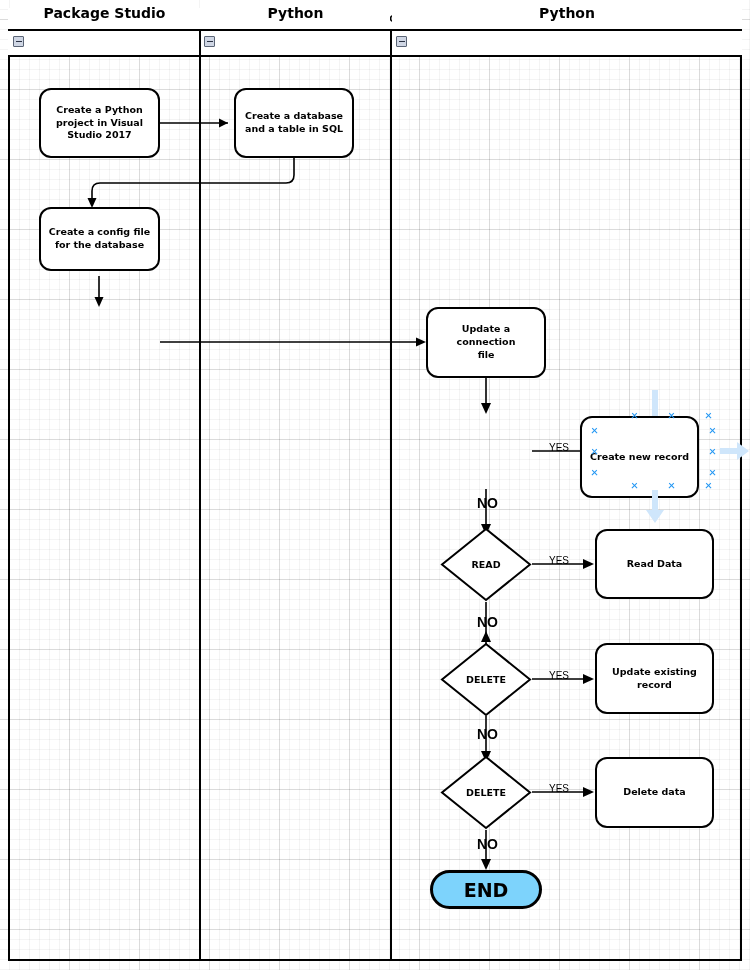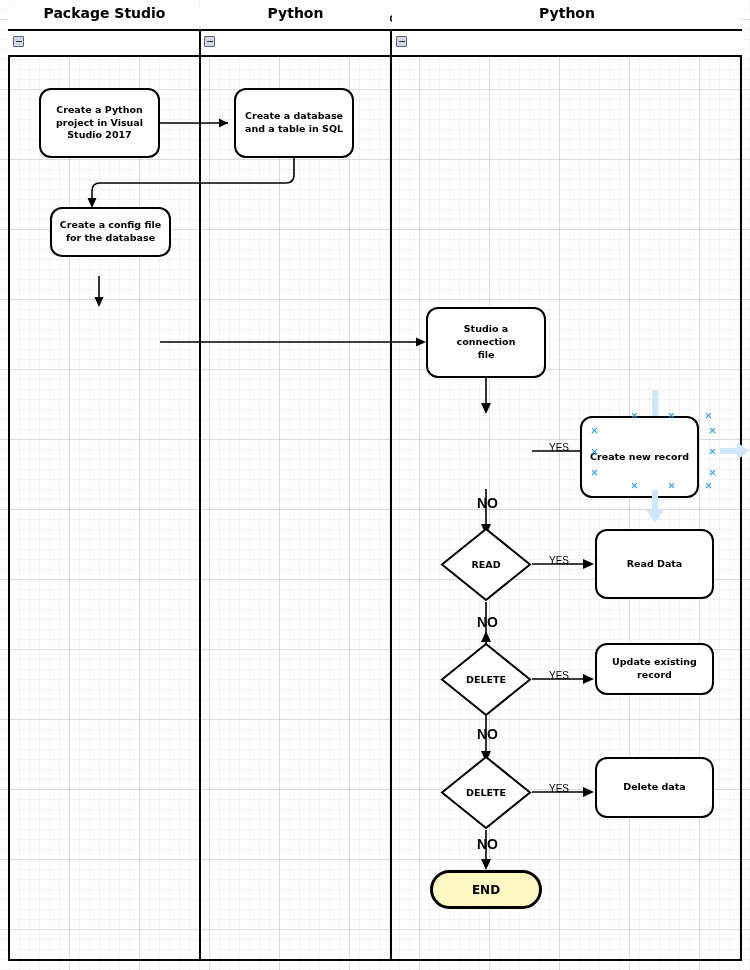--- a/index.html
+++ b/index.html
@@ -56,24 +56,24 @@
 
   
   .node{
     position:absolute;box-sizing:border-box;background:#fff;
     border:2px solid #000;border-radius:12px;
     display:flex;align-items:center;justify-content:center;text-align:center;
     font-size:9.5px;font-weight:bold;line-height:1.35;color:#000;
     padding:2px 6px;white-space:pre-line;z-index:4;
   }
   .terminator{
-    position:absolute;box-sizing:border-box;background:#fef9c3;
+    position:absolute;box-sizing:border-box;background:#7dd3fc;
     border:3px solid #000;border-radius:999px;
     display:flex;align-items:center;justify-content:center;
-    font-size:12px;font-weight:bold;color:#000;z-index:4;
+    font-size:19px;font-weight:bold;color:#000;z-index:4;
   }
   .diamond{position:absolute;z-index:4;}
   .diamond svg{display:block;overflow:visible;}
   .diamond .dlabel{
     position:absolute;left:0;top:0;width:100%;height:100%;
     display:flex;align-items:center;justify-content:center;
     font-size:9.5px;font-weight:bold;color:#000;
   }
 
   
@@ -184,35 +184,35 @@
     <polygon points="486,870 481,859 491,859"></polygon>
   </svg>
 
   <div class="node" style="left:39px;top:88px;width:121px;height:70px;">Create a Python
 project in Visual
 Studio 2017</div>
 
   <div class="node" style="left:234px;top:88px;width:120px;height:70px;">Create a database
 and a table in SQL</div>
 
-  <div class="node" style="left:50px;top:207px;width:121px;height:50px;">Create a config file
+  <div class="node" style="left:39px;top:207px;width:121px;height:64px;">Create a config file
 for the database</div>
 
 
-  <div class="node" style="left:426px;top:307px;width:120px;height:71px;">Studio a connection
+  <div class="node" style="left:426px;top:307px;width:120px;height:71px;">Update a connection
 file</div>
 
   <div class="node" style="left:580px;top:416px;width:119px;height:82px;">Create new record</div>
 
   <div class="node" style="left:595px;top:529px;width:119px;height:70px;">Read Data</div>
 
-  <div class="node" style="left:595px;top:643px;width:119px;height:52px;">Update existing
+  <div class="node" style="left:595px;top:643px;width:119px;height:71px;">Update existing
 record</div>
 
-  <div class="node" style="left:595px;top:757px;width:119px;height:61px;">Delete data</div>
+  <div class="node" style="left:595px;top:757px;width:119px;height:71px;">Delete data</div>
 
   <div class="terminator" style="left:430px;top:870px;width:112px;height:39px;">END</div>
 
 
   <div class="diamond" style="left:440px;top:527px;width:92px;height:75px;">
     <svg width="92" height="75" viewBox="0 0 92 75">
       <polygon points="46,2 90,37.5 46,73 2,37.5" fill="#ffffff" stroke="#000000" stroke-width="2"></polygon>
     </svg>
     <div class="dlabel">READ</div>
   </div>

